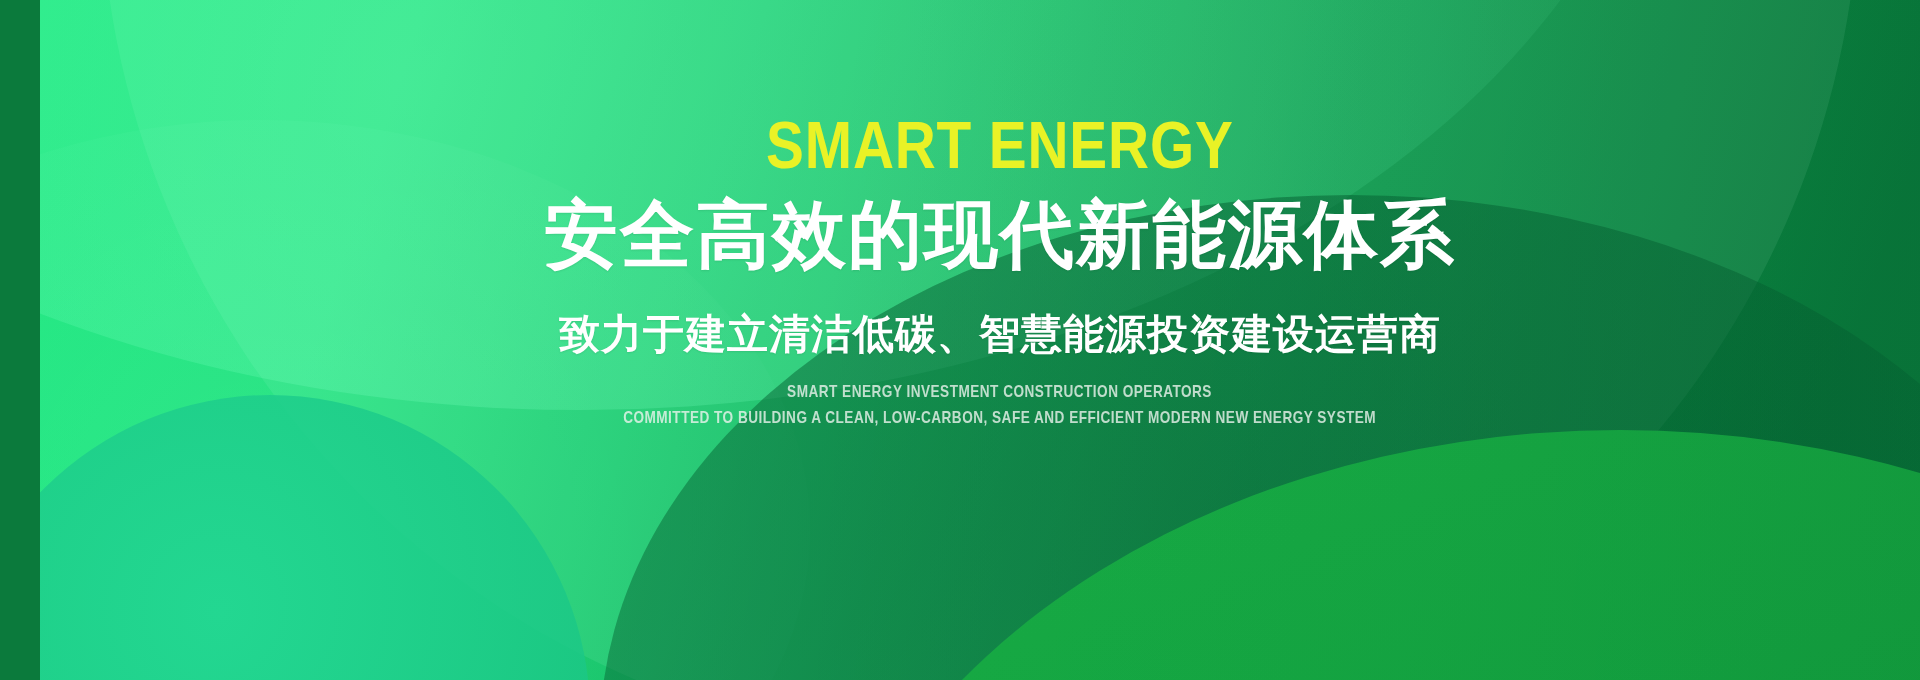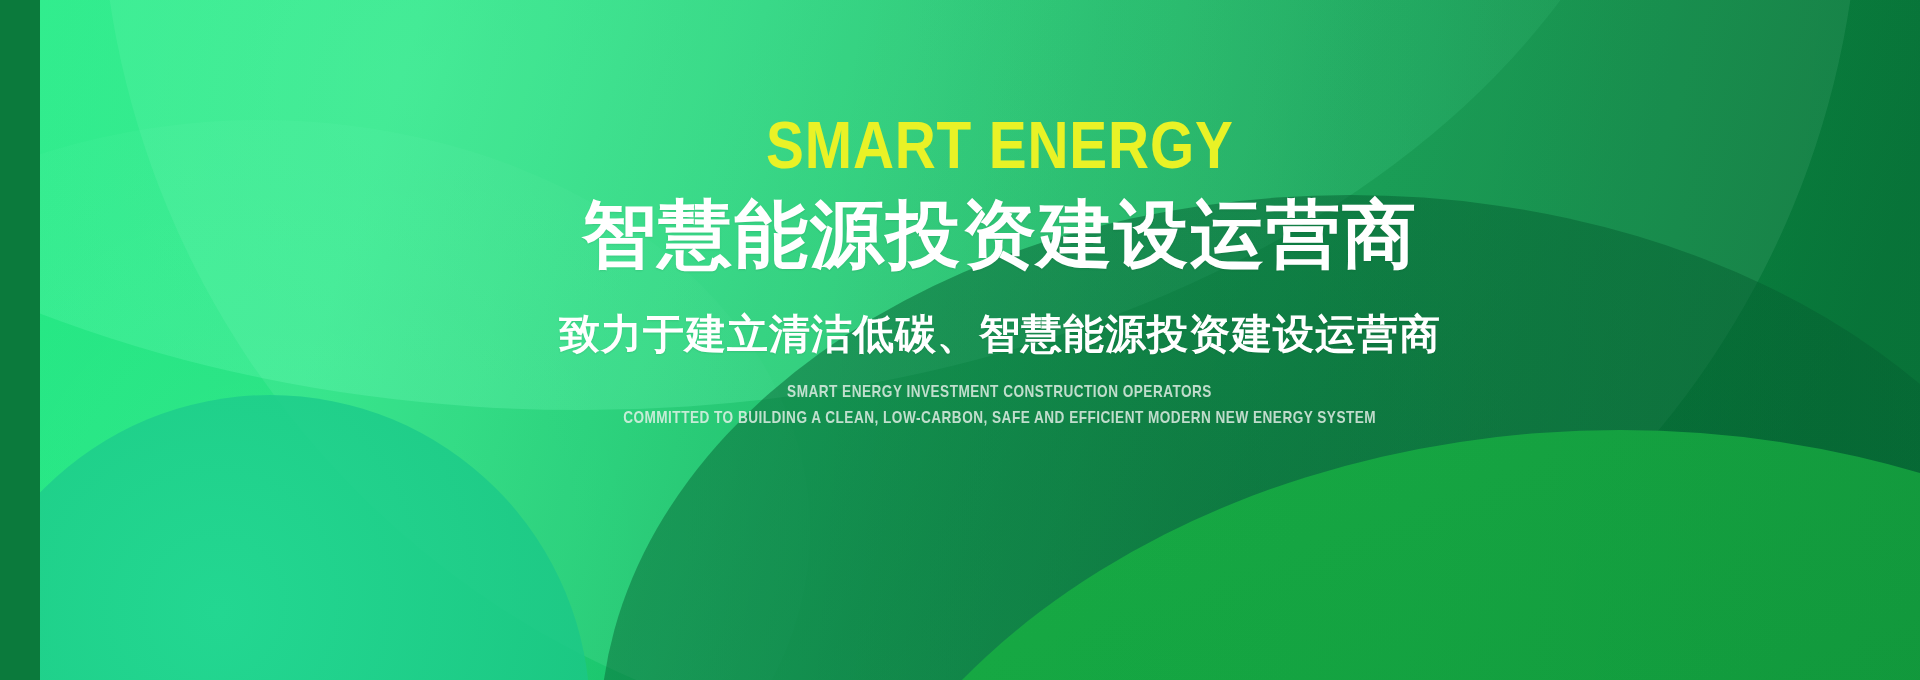--- a/index.html
+++ b/index.html
@@ -168,21 +168,21 @@
   <div class="shape shape-arc-mid"></div>
   <div class="shape shape-dark-lobe"></div>
   <div class="shape shape-bright-br"></div>
   <div class="shape shape-teal-bl"></div>
   <div class="shape shape-vignette"></div>
 
   <div id="content">
 
     <div class="eyebrow-en">SMART ENERGY</div>
 
-    <div class="headline-cn">智慧能源投资建设运营商</div>
+    <div class="headline-cn">安全高效的现代新能源体系</div>
 
     <div class="subhead-cn">致力于建立清洁低碳、智慧能源投资建设运营商</div>
 
     <div class="tagline-en first">SMART ENERGY INVESTMENT CONSTRUCTION OPERATORS</div>
 
     <div class="tagline-en">COMMITTED TO BUILDING A CLEAN, LOW-CARBON, SAFE AND EFFICIENT MODERN NEW ENERGY SYSTEM</div>
 
   </div>
 </div>
 

